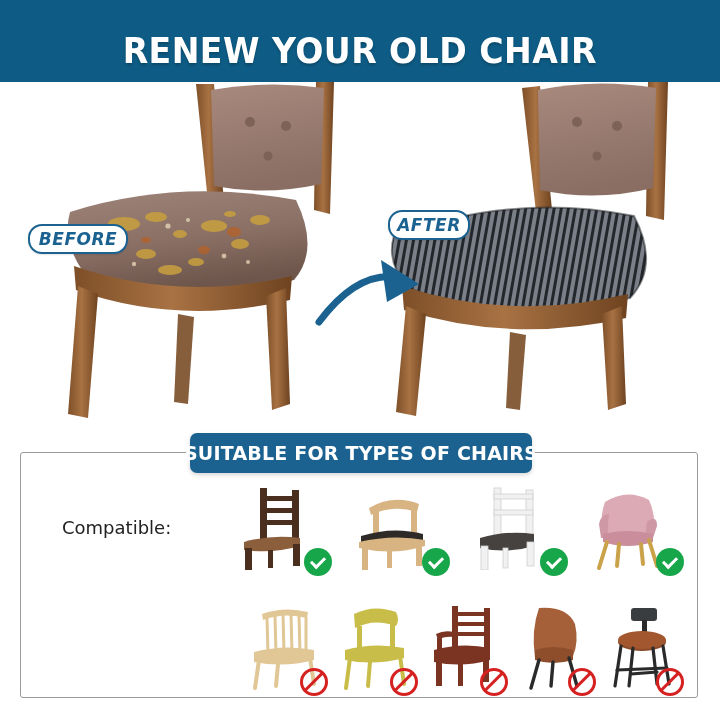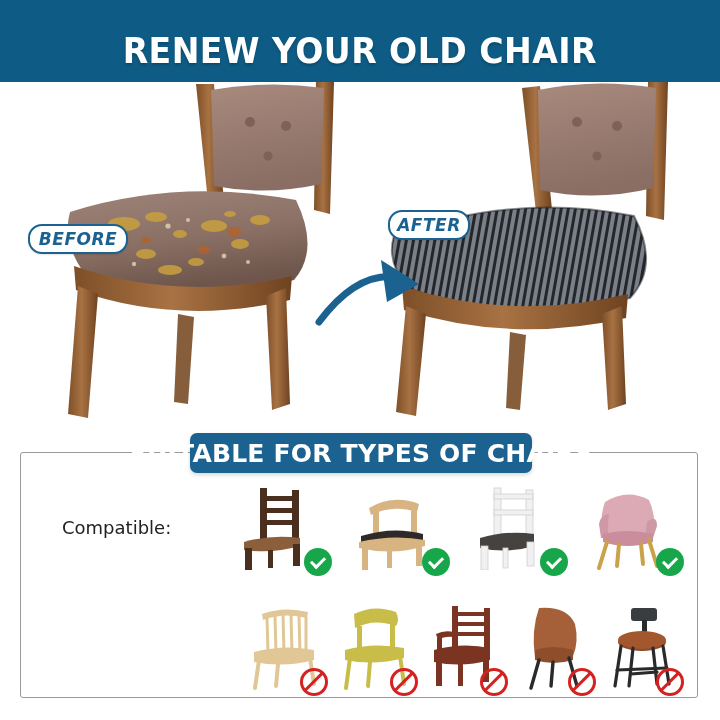--- a/index.html
+++ b/index.html
@@ -103,21 +103,21 @@
     border-radius: 7px;
     display: flex;
     align-items: center;
     justify-content: center;
     box-shadow: 0 2px 4px rgba(0,0,0,0.16);
   }
   .suit-banner span {
     color: #ffffff;
     font-family: "DejaVu Sans", sans-serif;
     font-weight: bold;
-    font-size: 25px;
+    font-size: 19px;
     letter-spacing: 0.2px;
     white-space: nowrap;
   }
 
   .row-label {
     position: absolute;
     font-family: "DejaVu Sans", sans-serif;
     font-size: 18px;
     color: #222222;
     white-space: nowrap;

